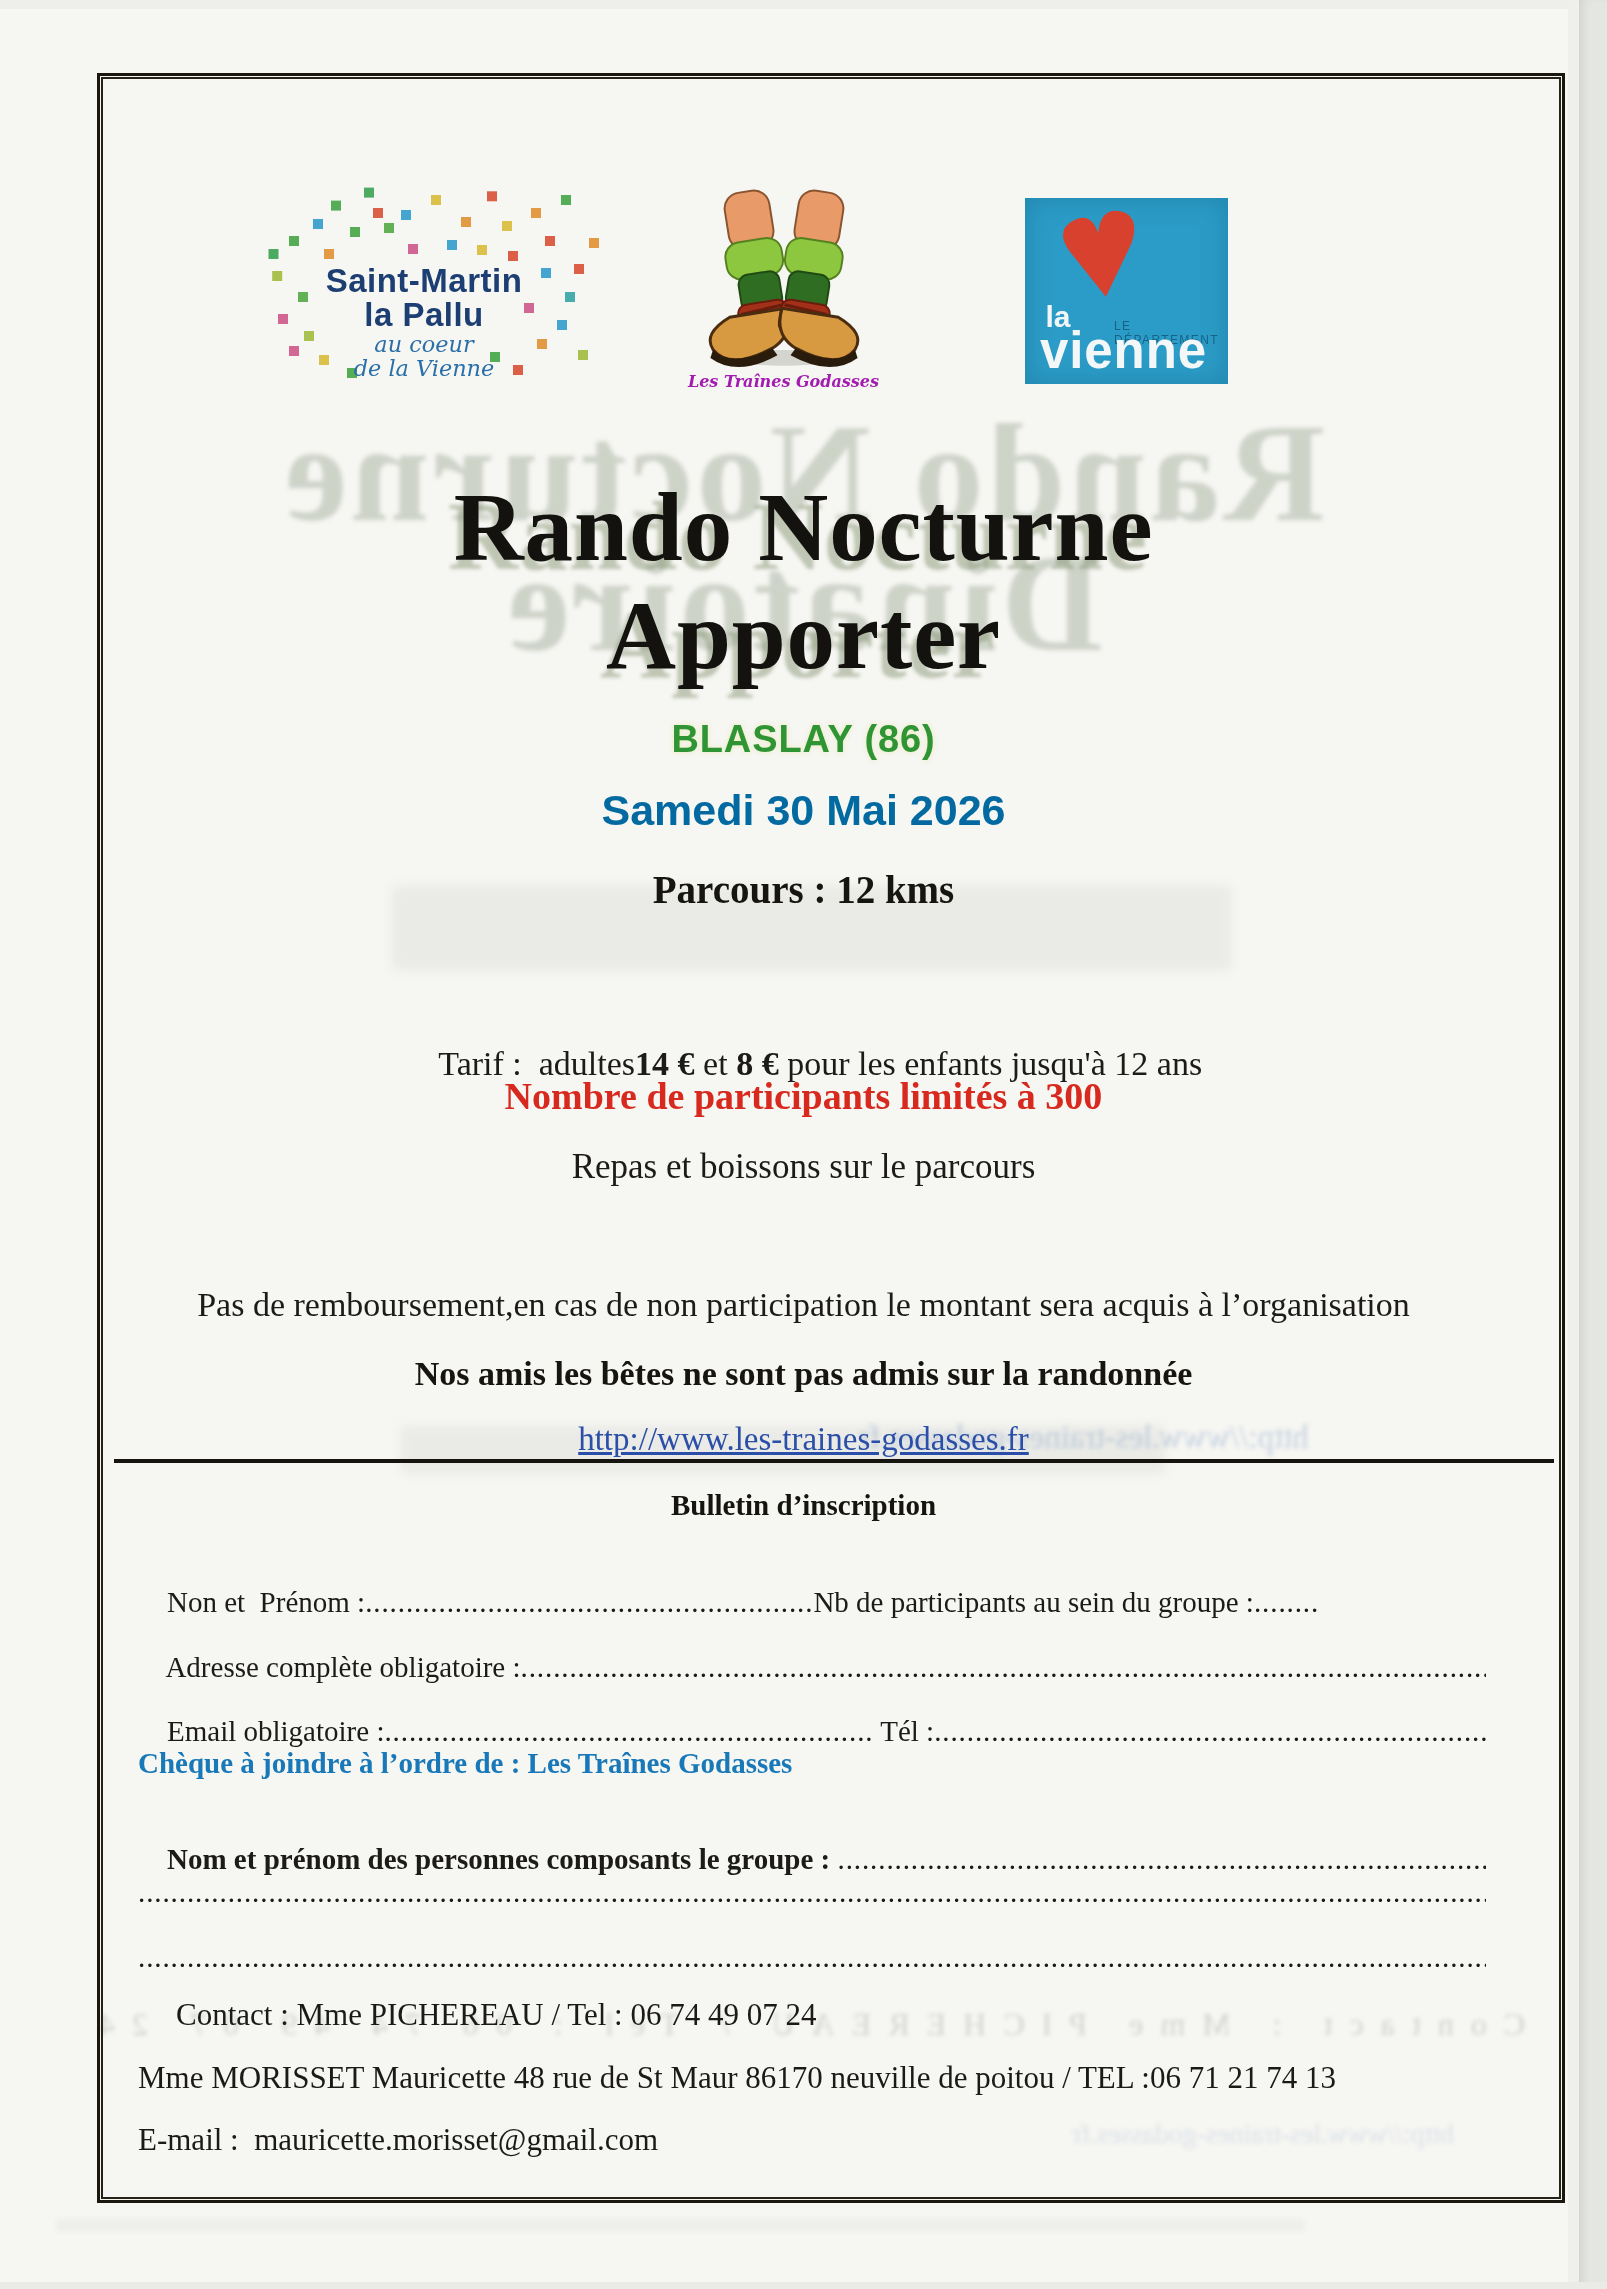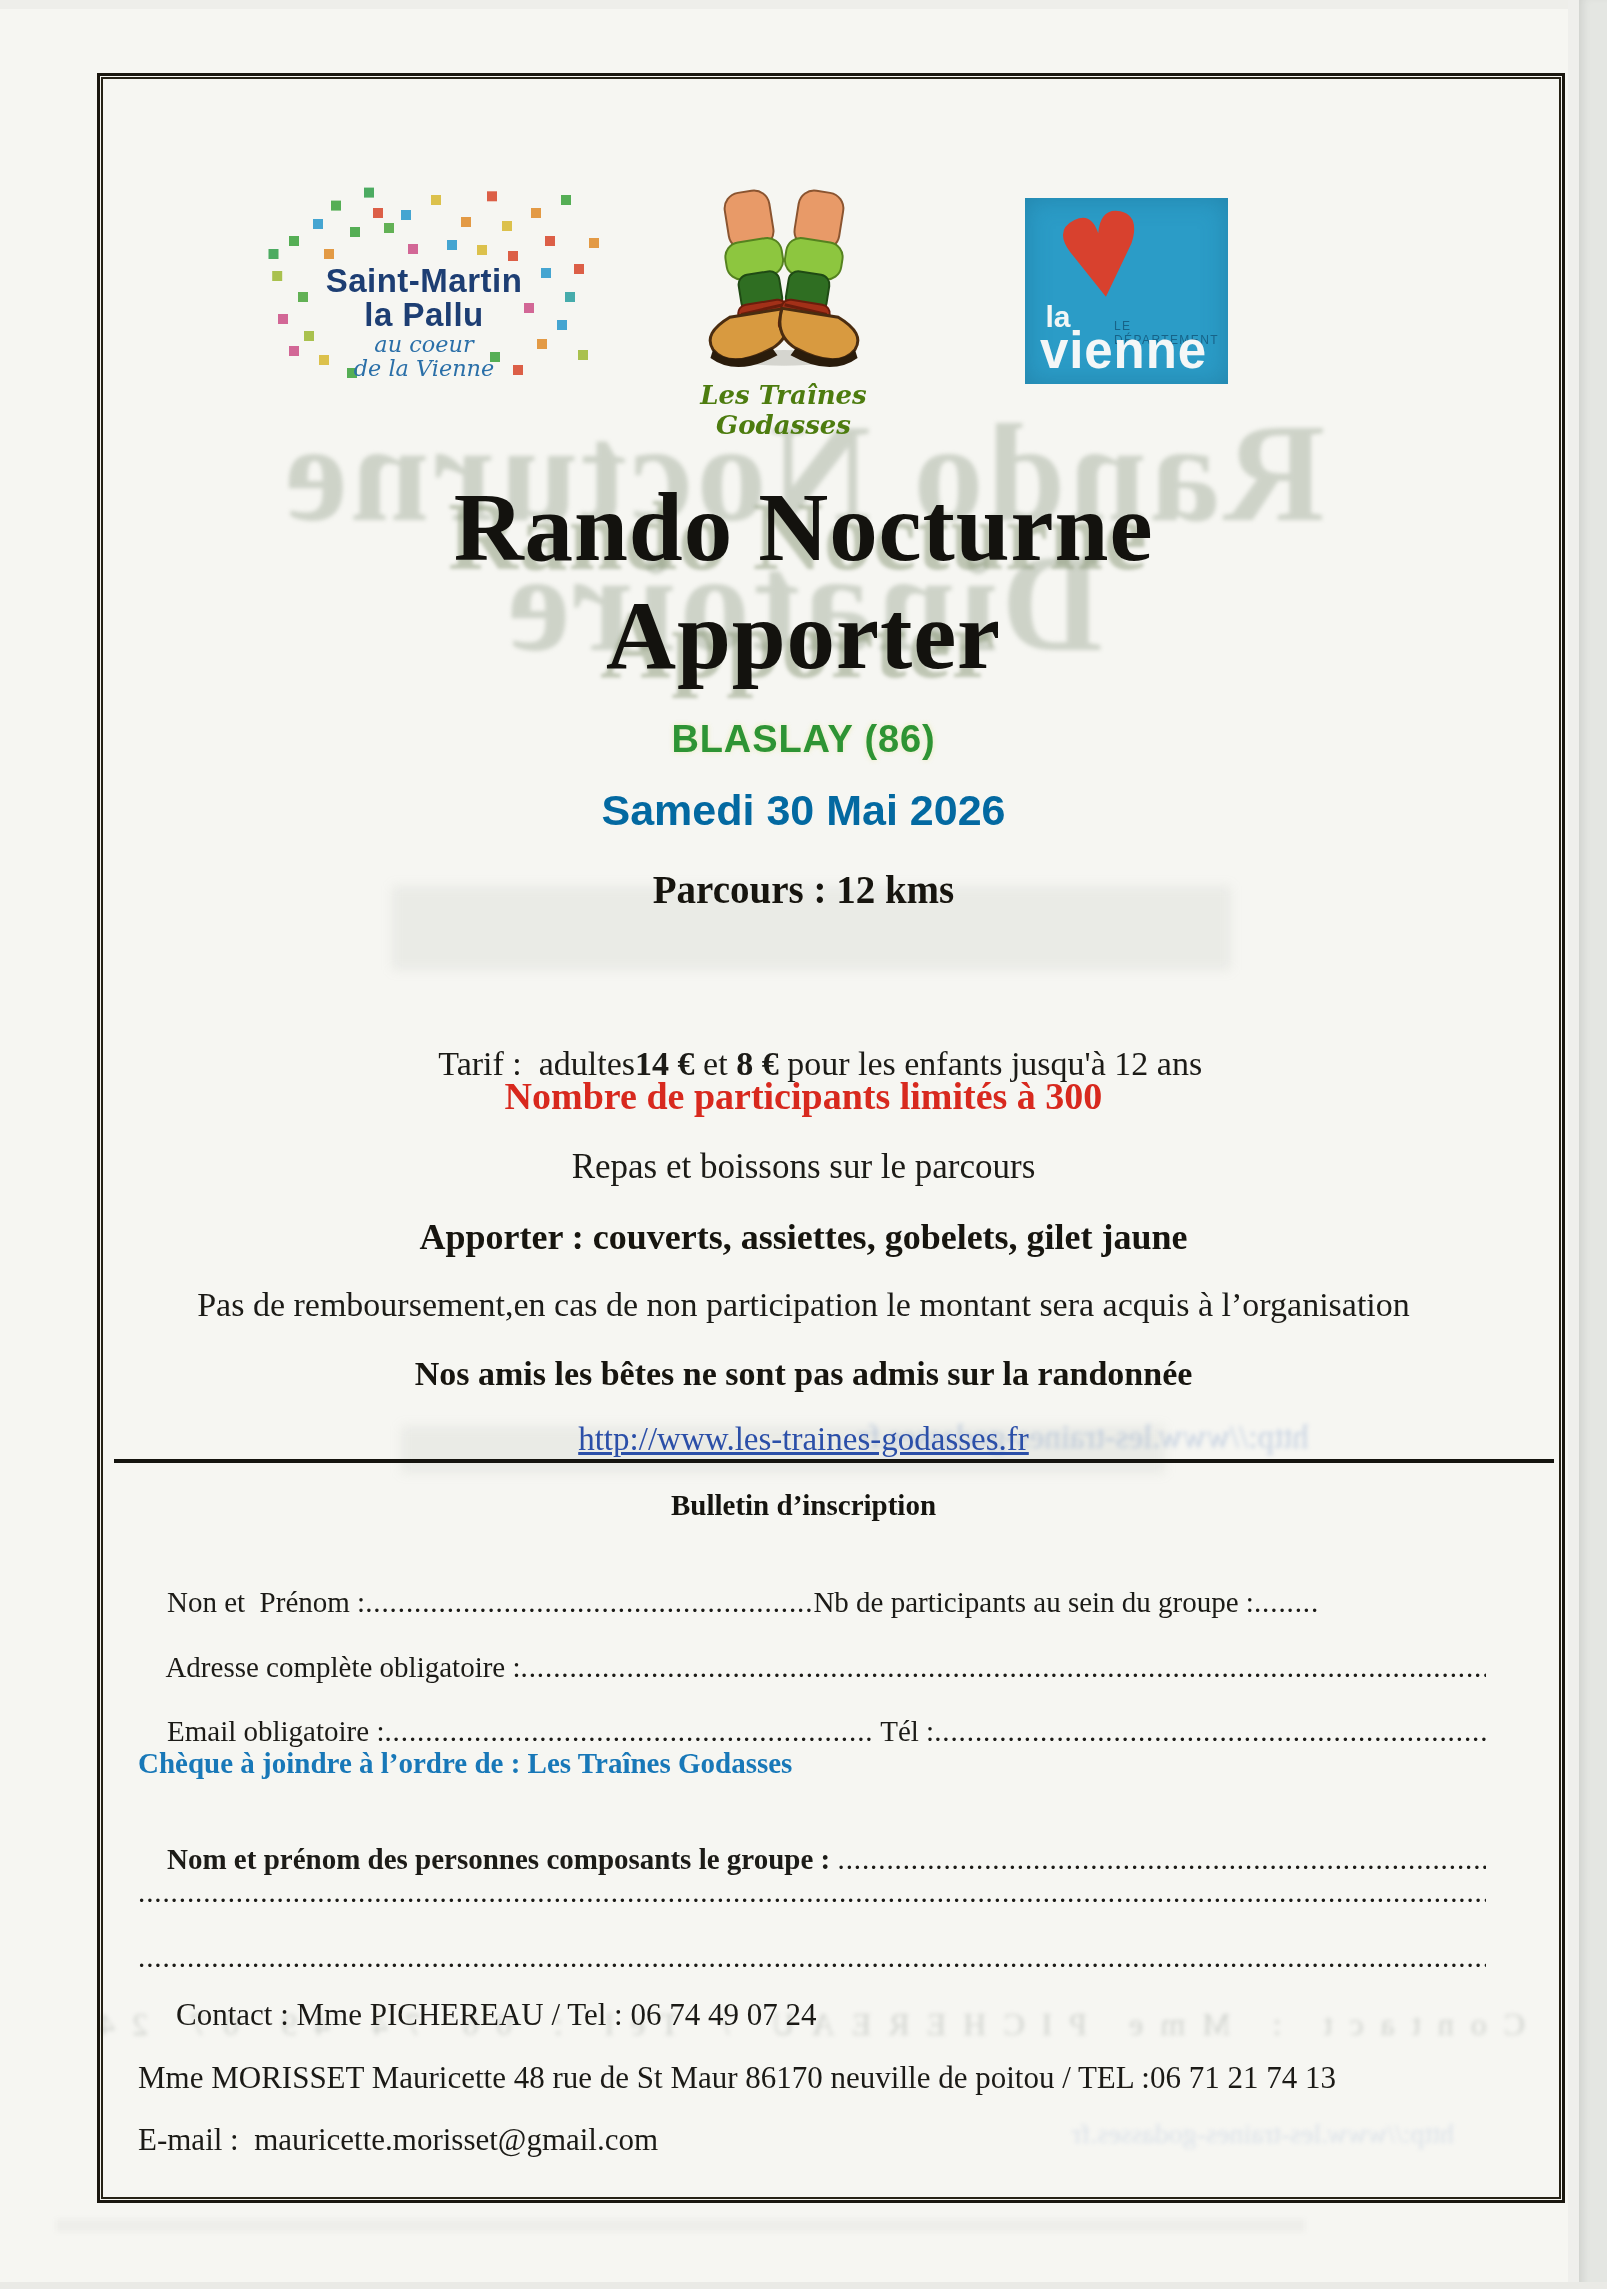--- a/index.html
+++ b/index.html
@@ -45,21 +45,21 @@
       313px 82px #d8452a, 296px 138px #2798cc, 276px 157px #e08a28, 252px 183px #d8452a,
       229px 170px #3aa23a, 58px 173px #d8b830, 86px 186px #3aa23a, 28px 164px #cc4f86,
       317px 168px #9cb832, 112px 26px #d8452a, 52px 37px #2798cc, 263px 121px #cc4f86,
       7.5px 67px #2f9e48, 328px 56px #e08a28;
     opacity:.85;}
   .sm-name{position:relative;margin-top:82px;font-family:"Liberation Sans",sans-serif;
     font-weight:bold;font-size:33px;line-height:34px;color:#1d3e73;letter-spacing:0.5px;}
   .sm-tag{position:relative;font-style:italic;font-size:22.4px;line-height:24px;color:#2a6fa8;
     font-family:"DejaVu Serif",serif;}
   .boots-logo{left:681px;top:185px;width:205px;height:224px;text-align:center;}
-  .boots-caption{margin-top:8px;font-style:italic;font-weight:bold;font-size:26px;color:#4d7c0f;
+  .boots-caption{margin-top:0;font-style:italic;font-weight:bold;font-size:16px;color:#a21caf;
     font-family:"DejaVu Serif",serif;}
   .vienne-logo{left:1025px;top:198px;width:203px;height:186px;background:#2b9cc7;
     box-shadow:inset 0 0 26px rgba(20,90,120,.35);}
   .vienne-la{position:absolute;left:20.5px;top:104px;font-family:"Liberation Sans",sans-serif;
     font-weight:bold;font-size:30px;color:#f2f6f6;line-height:1;}
   .vienne-dept{position:absolute;left:89px;top:121px;font-family:"Liberation Sans",sans-serif;
     font-size:12px;font-weight:normal;letter-spacing:1.4px;color:#176388;}
   .vienne-name{position:absolute;left:15px;top:127px;font-family:"Liberation Sans",sans-serif;
     font-weight:bold;font-size:51px;color:#f4f7f7;line-height:1;letter-spacing:0.9px;}
 
@@ -167,21 +167,20 @@
 
 
   <div class="abs ctr body-line pre" style="top:1007px;">
     <span>Tarif :  adultes</span><b>14 €</b><span> et </span><b>8 €</b><span> pour les enfants jusqu'à 12 ans</span>
   </div>
 
   <div class="abs ctr limit" style="top:1074px;">Nombre de participants limités à 300</div>
 
   <div class="abs ctr body-line" style="top:1147px;font-size:35px;">Repas et boissons sur le parcours</div>
 
-  <div class="abs ctr b36" style="top:1216px;font-size:36px;">Apporter : couverts, assiettes, gobelets, gilet jaune</div>
 
   <div class="abs ctr body-line" style="top:1286px;font-size:34px;">Pas de remboursement,en cas de non participation le montant sera acquis à l’organisation</div>
 
   <div class="abs ctr b36" style="top:1355px;font-size:34px;">Nos amis les bêtes ne sont pas admis sur la randonnée</div>
 
   <div class="abs ctr" style="top:1421px;">
     <a class="link">http://www.les-traines-godasses.fr</a>
   </div>
 
   <div class="abs rule"></div>

